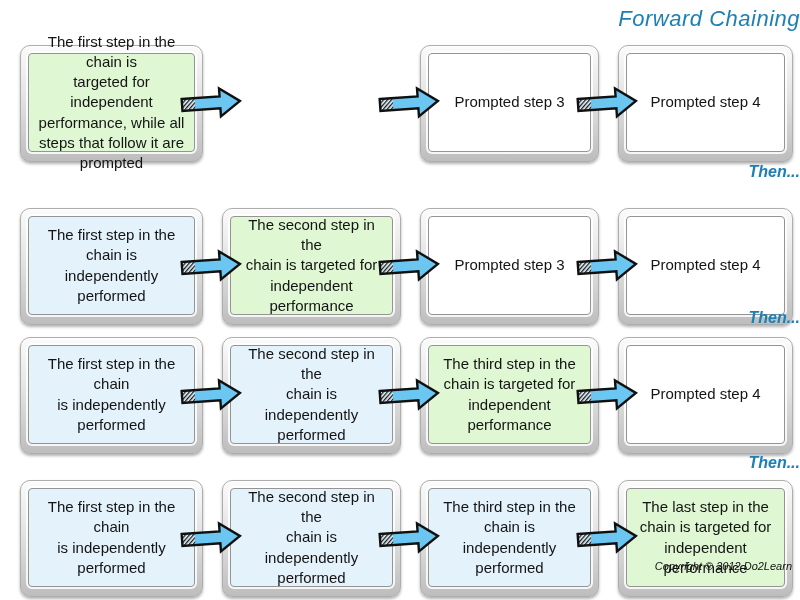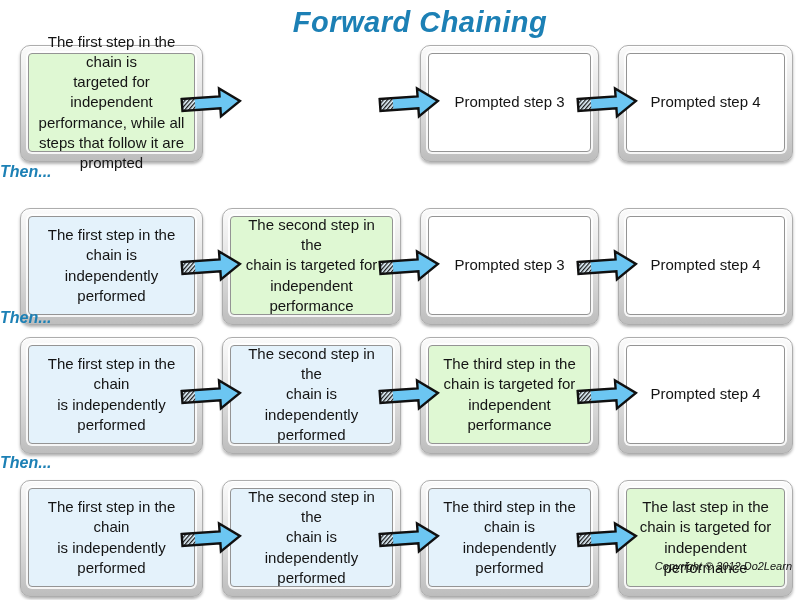--- a/index.html
+++ b/index.html
@@ -1,22 +1,22 @@
 <!DOCTYPE html>
 <html><head>
 <meta charset="utf-8">
 <style>
   html,body{margin:0;padding:0;background:#fff;}
   #canvas{
     position:relative;width:800px;height:600px;overflow:hidden;background:#fff;
     font-family:"Liberation Sans",sans-serif;
   }
   .title{
-    position:absolute;top:6px;left:40px;right:0;text-align:center;
-    font-size:29px;font-weight:bold;font-style:italic;letter-spacing:0.5px;
+    position:absolute;top:6px;left:40px;right:0;text-align:right;
+    font-size:22px;font-weight:normal;font-style:italic;letter-spacing:0.5px;
   }
   .row{position:absolute;left:0;width:800px;height:115px;}
   .row1{top:45px}.row2{top:208px}.row3{top:337px}.row4{top:480px}
   .box{
     position:absolute;top:0;height:115px;border-radius:10px;
     background:linear-gradient(180deg,#fbfbfb 0%,#e3e3e3 45%,#bdbdbd 100%);
     border:1px solid #adadad;
     box-shadow:0 2px 3px rgba(0,0,0,0.30), inset 0 1px 0 #ffffff;
   }
   .c1{left:20px;width:181px}
@@ -30,21 +30,21 @@
     display:flex;align-items:center;justify-content:center;
     text-align:center;font-size:15px;line-height:1.34;color:#141414;
     white-space:pre-line;padding:2px 5px;
   }
   .arrow{
     position:absolute;top:41px;width:62px;height:34px;z-index:5;
     transform:rotate(-4deg);
   }
   .a1{left:180px}.a2{left:378px}.a3{left:576px}
   .then{
-    position:absolute;left:0;right:0;text-align:left;height:22px;
+    position:absolute;left:0;right:0;text-align:right;height:22px;
     font-size:16px;font-weight:bold;font-style:italic;
   }
   .t1{top:163px}.t2{top:309px}.t3{top:454px}
   .copyright{
     position:absolute;right:8px;top:560px;
     font-size:11px;font-style:italic;color:#111;
   }
 </style>
 </head>
 <body>

